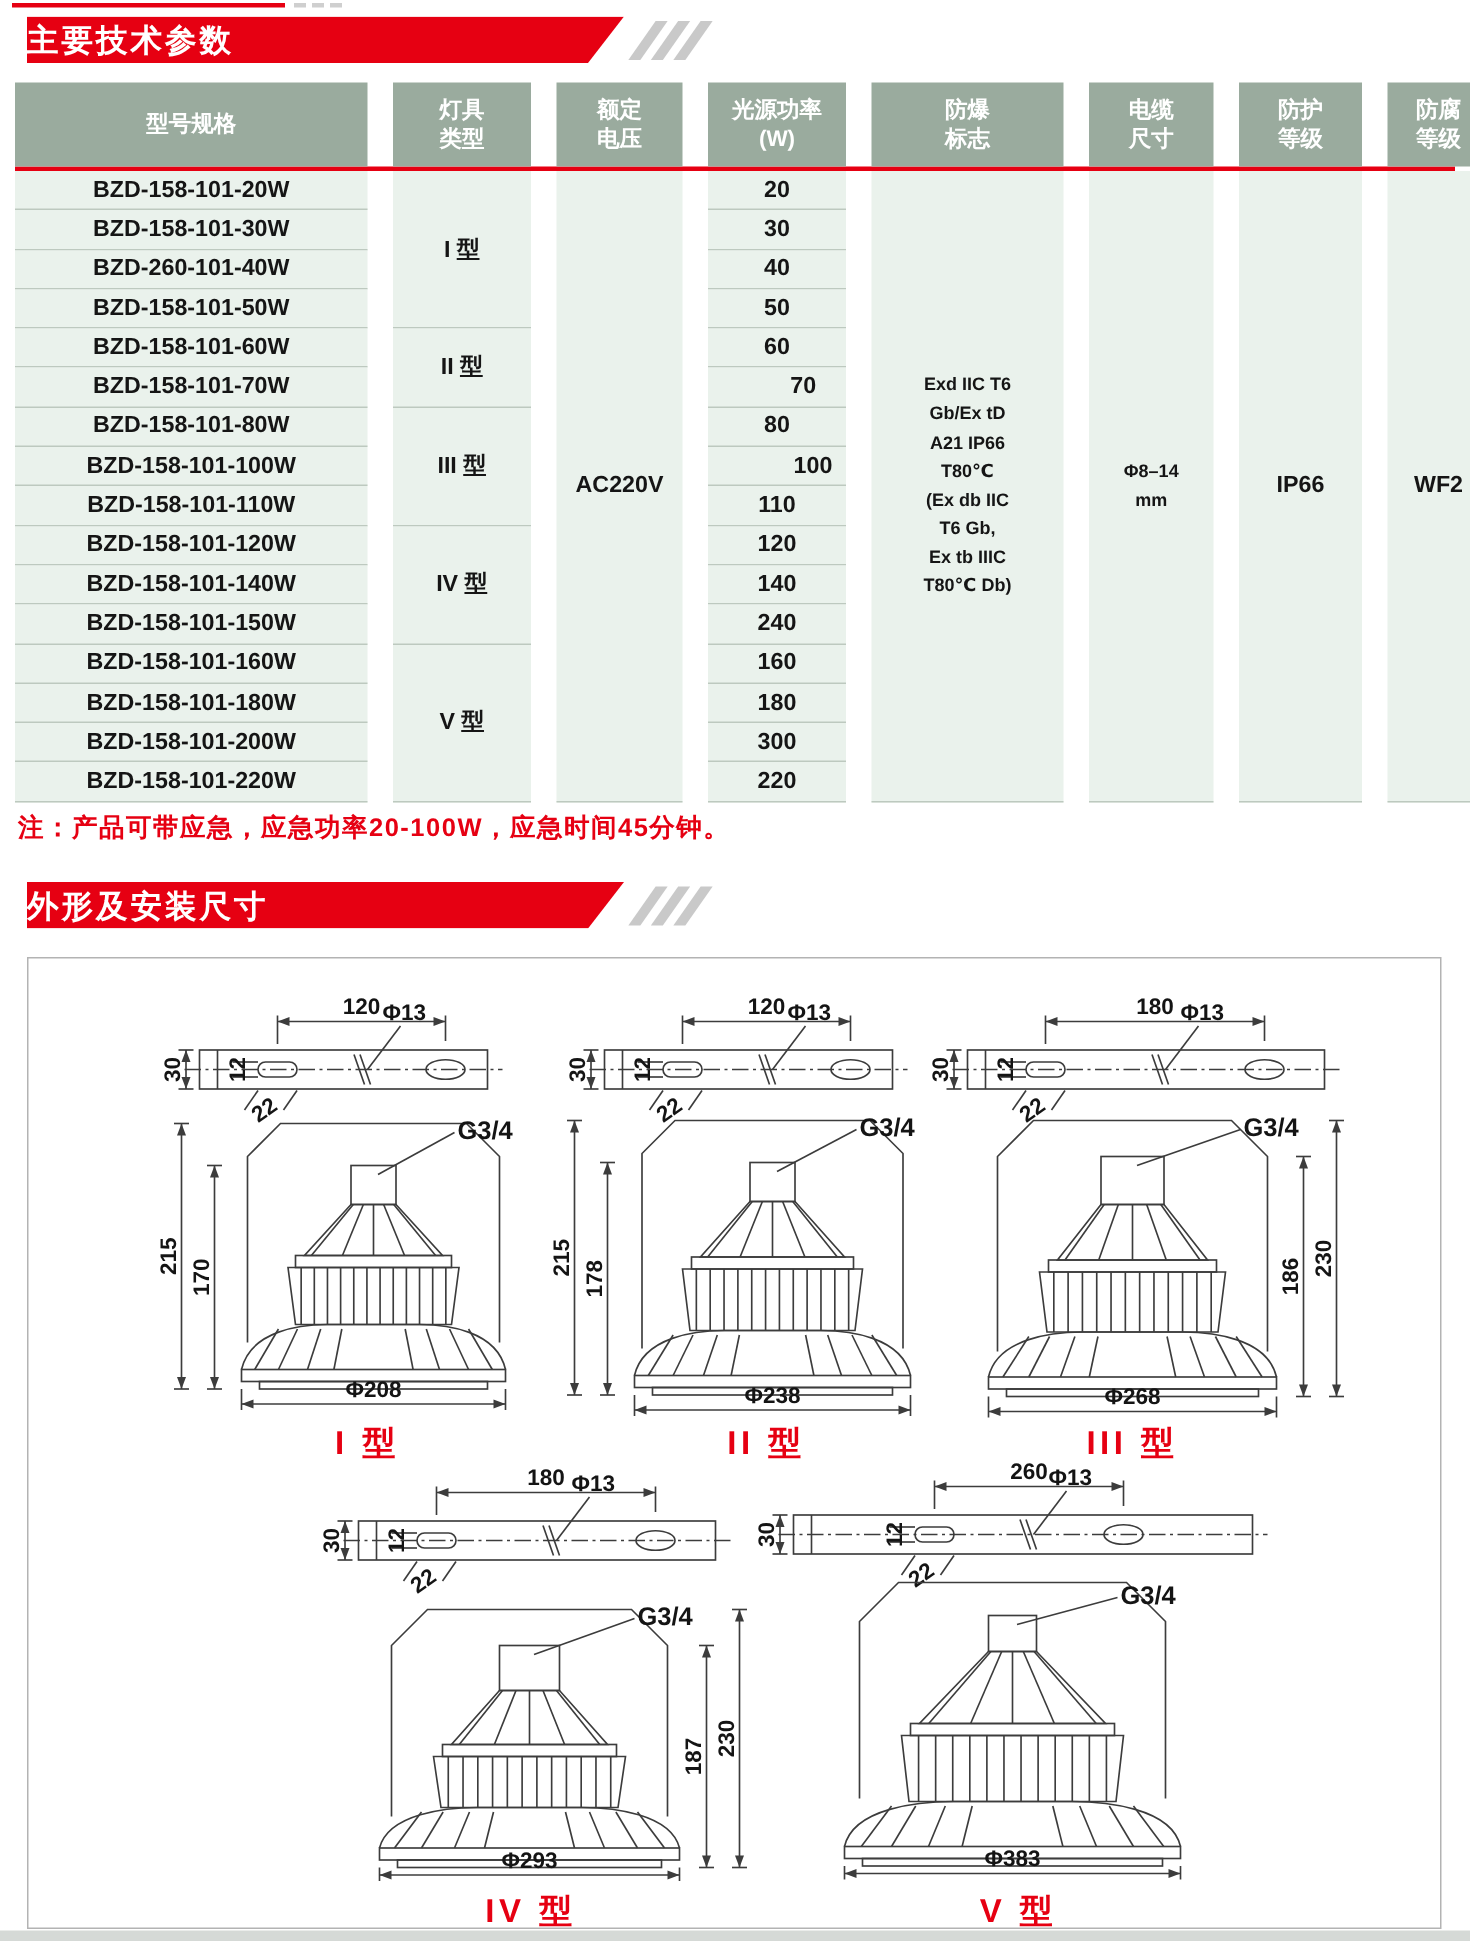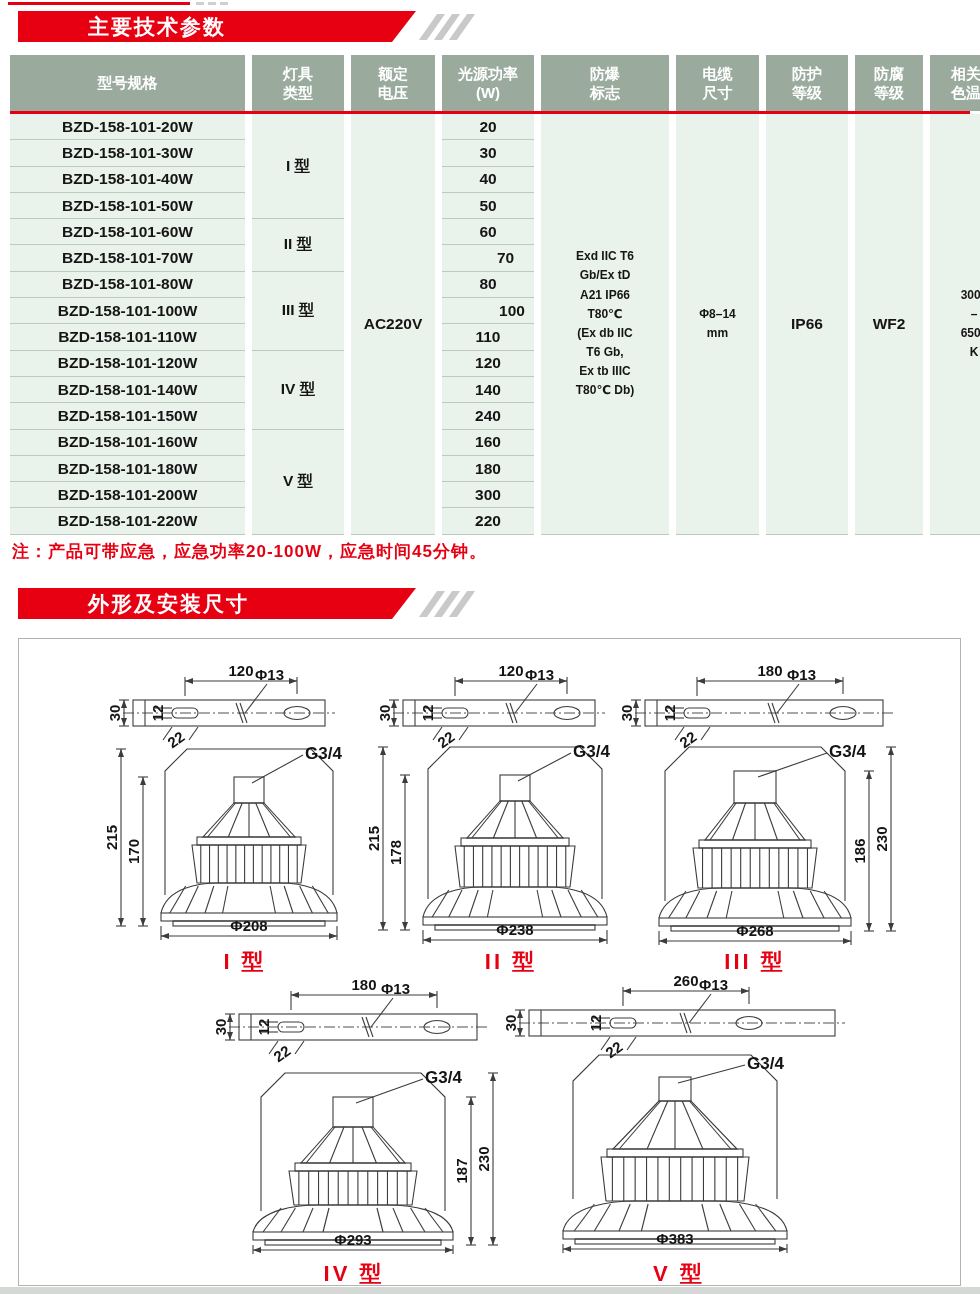--- a/index.html
+++ b/index.html
@@ -7,31 +7,31 @@
        font-family:"Liberation Sans","DejaVu Sans",sans-serif;overflow:hidden}
 
   
   .topline{position:absolute;left:8px;top:2px;width:182px;height:3px;background:#e60012}
   .topdash{position:absolute;top:2px;height:3px;width:8px;background:#cfcfcf}
 
   
   .banner{position:absolute;left:18px;width:398px;height:31px;background:#e60012;
           clip-path:polygon(0 0,100% 0,calc(100% - 24px) 100%,0 100%);
           color:#fff;font-size:21px;font-weight:700;letter-spacing:2px;
-          display:flex;align-items:center;padding-left:70px;box-sizing:border-box}
+          display:flex;align-items:center;box-sizing:border-box}
   #banner1{top:11px}
   #banner2{top:588px}
   .stripes{position:absolute;display:flex;gap:7px}
   #stripes1{left:428px;top:14px}
   #stripes2{left:428px;top:591px}
   .stripe{width:8px;height:26px;background:#c9c9c9;transform:skewX(-35deg)}
 
   
   #spec-table{position:absolute;left:10px;top:55px;width:960px}
-  .thead,.tbody{display:grid;grid-template-columns:235px 92px 84px 92px 128px 83px 82px 68px 72px;column-gap:7px}
+  .thead,.tbody{display:grid;grid-template-columns:235px 92px 84px 92px 128px 83px 82px 68px 72px;column-gap:17px}
   .thead{height:56px}
   .th{background:#9aab9e;color:#fff;font-size:15px;font-weight:700;line-height:1.3;
       display:flex;align-items:center;justify-content:center;text-align:center}
   .redline{height:3px;background:#e60012}
   .tbody{grid-auto-rows:26.3px}
   .td{background:#eaf2ec;border-bottom:1px solid #bdc9bf;box-sizing:border-box;
       display:flex;align-items:center;justify-content:center;
       font-size:15.5px;font-weight:700;color:#151515}
   .td.multi{flex-direction:column;line-height:1.6;font-size:12px}
 
@@ -77,21 +77,21 @@
       <div class="th">防护<br>等级</div>
       <div class="th">防腐<br>等级</div>
       <div class="th">相关<br>色温</div>
     </div>
   <div class="redline"></div>
   <div class="tbody" id="tbody">
       <div class="td" style="grid-area: 1 / 1 / span 1;">BZD-158-101-20W</div>
       <div class="td" style="grid-area: 1 / 4 / span 1;">20</div>
       <div class="td" style="grid-area: 2 / 1 / span 1;">BZD-158-101-30W</div>
       <div class="td" style="grid-area: 2 / 4 / span 1;">30</div>
-      <div class="td" style="grid-area: 3 / 1 / span 1;">BZD-158-101-40W</div>
+      <div class="td" style="grid-area: 3 / 1 / span 1;">BZD-260-101-40W</div>
       <div class="td" style="grid-area: 3 / 4 / span 1;">40</div>
       <div class="td" style="grid-area: 4 / 1 / span 1; text-align: center;">BZD-158-101-50W</div>
       <div class="td" style="grid-area: 4 / 4 / span 1;">50</div>
       <div class="td" style="grid-area: 5 / 1 / span 1;">BZD-158-101-60W</div>
       <div class="td" style="grid-area: 5 / 4 / span 1;">60</div>
       <div class="td" style="grid-area: 6 / 1 / span 1;">BZD-158-101-70W</div>
       <div class="td" style="grid-area: 6 / 4 / span 1; padding-left: 35px;">70</div>
       <div class="td" style="grid-area: 7 / 1 / span 1;">BZD-158-101-80W</div>
       <div class="td" style="grid-area: 7 / 4 / span 1;">80</div>
       <div class="td" style="grid-area: 8 / 1 / span 1;">BZD-158-101-100W</div>

